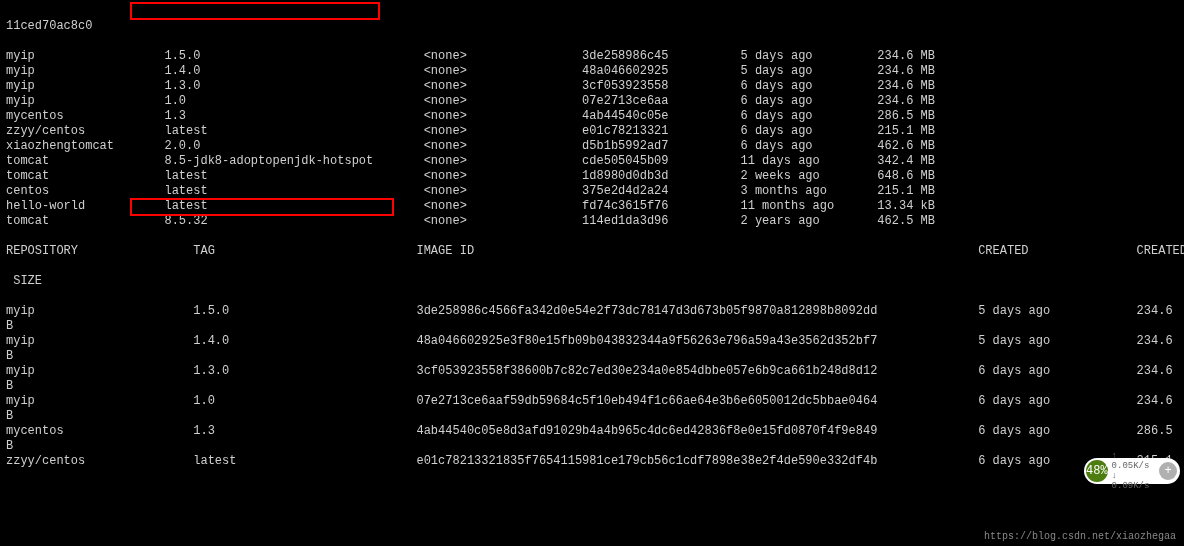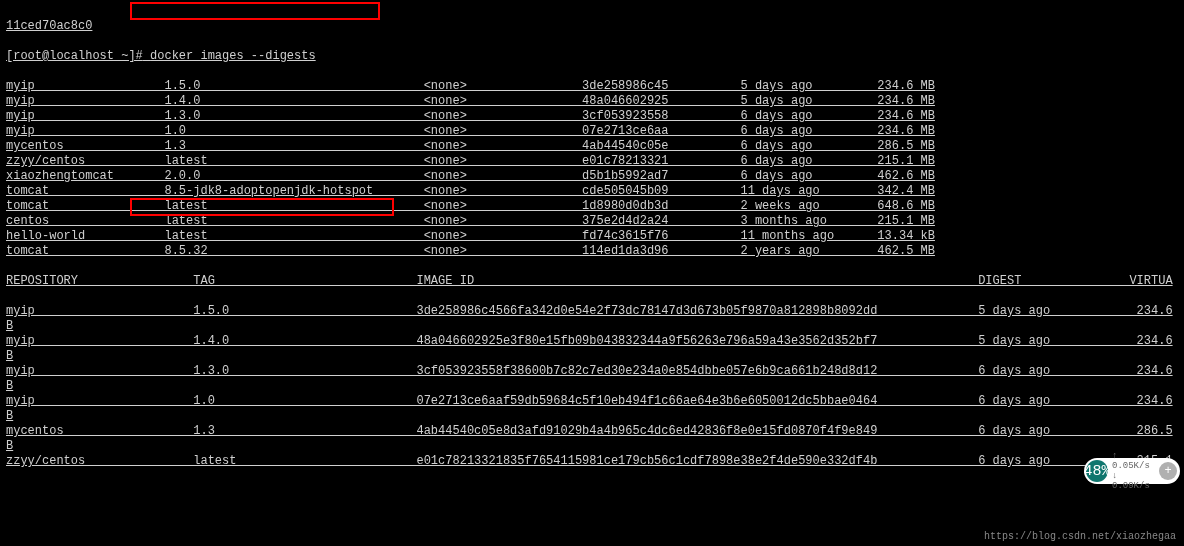--- a/index.html
+++ b/index.html
@@ -44,26 +44,26 @@
     align-items: center;
     font-size: 9px;
     color: #333;
     z-index: 10;
     box-shadow: 0 0 2px rgba(0,0,0,0.4);
   }
   .net-circle {
     width: 22px;
     height: 22px;
     border-radius: 50%;
-    background: #0f766e;
+    background: #4d7c0f;
     color: #fff;
     display: flex;
     align-items: center;
     justify-content: center;
-    font-size: 15px;
+    font-size: 12px;
     margin-left: 2px;
     margin-right: 4px;
   }
   .net-speeds {
     display: flex;
     flex-direction: column;
     line-height: 10px;
     color: #666;
     flex-grow: 1;
   }
@@ -72,30 +72,30 @@
     height: 18px;
     border-radius: 50%;
     background: #b0b0b0;
     color: #fff;
     display: flex;
     align-items: center;
     justify-content: center;
     font-size: 12px;
     margin-right: 3px;
   }
-  .row { display: block; text-decoration: underline; }
+  .row { display: block; }
 </style>
 </head>
 <body>
 
 <div class="terminal">
 <span class="row">11ced70ac8c0</span>
-<span class="row"><span>[root@localhost ~]#</span> <span>docker images --digests</span></span>
 <div id="rows1"><span class="row">myip                  1.5.0                               &lt;none&gt;                3de258986c45          5 days ago         234.6 MB</span><span class="row">myip                  1.4.0                               &lt;none&gt;                48a046602925          5 days ago         234.6 MB</span><span class="row">myip                  1.3.0                               &lt;none&gt;                3cf053923558          6 days ago         234.6 MB</span><span class="row">myip                  1.0                                 &lt;none&gt;                07e2713ce6aa          6 days ago         234.6 MB</span><span class="row">mycentos              1.3                                 &lt;none&gt;                4ab44540c05e          6 days ago         286.5 MB</span><span class="row">zzyy/centos           latest                              &lt;none&gt;                e01c78213321          6 days ago         215.1 MB</span><span class="row">xiaozhengtomcat       2.0.0                               &lt;none&gt;                d5b1b5992ad7          6 days ago         462.6 MB</span><span class="row">tomcat                8.5-jdk8-adoptopenjdk-hotspot       &lt;none&gt;                cde505045b09          11 days ago        342.4 MB</span><span class="row">tomcat                latest                              &lt;none&gt;                1d8980d0db3d          2 weeks ago        648.6 MB</span><span class="row">centos                latest                              &lt;none&gt;                375e2d4d2a24          3 months ago       215.1 MB</span><span class="row">hello-world           latest                              &lt;none&gt;                fd74c3615f76          11 months ago      13.34 kB</span><span class="row">tomcat                8.5.32                              &lt;none&gt;                114ed1da3d96          2 years ago        462.5 MB</span></div>
-<span class="row" id="hdr2">REPOSITORY                TAG                            IMAGE ID                                                                      DIGEST               VIRTUA</span>
+<span class="row" id="hdr2">REPOSITORY                TAG                            IMAGE ID                                                                      CREATED               CREATED</span>
+<span class="row"> SIZE</span>
 <div id="rows2"><span class="row">myip                      1.5.0                          3de258986c4566fa342d0e54e2f73dc78147d3d673b05f9870a812898b8092dd              5 days ago            234.6</span><span class="row">B</span><span class="row">myip                      1.4.0                          48a046602925e3f80e15fb09b043832344a9f56263e796a59a43e3562d352bf7              5 days ago            234.6</span><span class="row">B</span><span class="row">myip                      1.3.0                          3cf053923558f38600b7c82c7ed30e234a0e854dbbe057e6b9ca661b248d8d12              6 days ago            234.6</span><span class="row">B</span><span class="row">myip                      1.0                            07e2713ce6aaf59db59684c5f10eb494f1c66ae64e3b6e6050012dc5bbae0464              6 days ago            234.6</span><span class="row">B</span><span class="row">mycentos                  1.3                            4ab44540c05e8d3afd91029b4a4b965c4dc6ed42836f8e0e15fd0870f4f9e849              6 days ago            286.5</span><span class="row">B</span><span class="row">zzyy/centos               latest                         e01c78213321835f7654115981ce179cb56c1cdf7898e38e2f4de590e332df4b              6 days ago            215.1</span></div>
 </div>
 
 <div class="hl-box" style="left:130px; top:2px; width:246px; height:14px;"></div>
 <div class="hl-box" style="left:130px; top:198px; width:260px; height:14px;"></div>
 
 <div class="watermark">https://blog.csdn.net/xiaozhegaa</div>
 
 <div class="net-badge">
   <div class="net-circle">48%</div>

